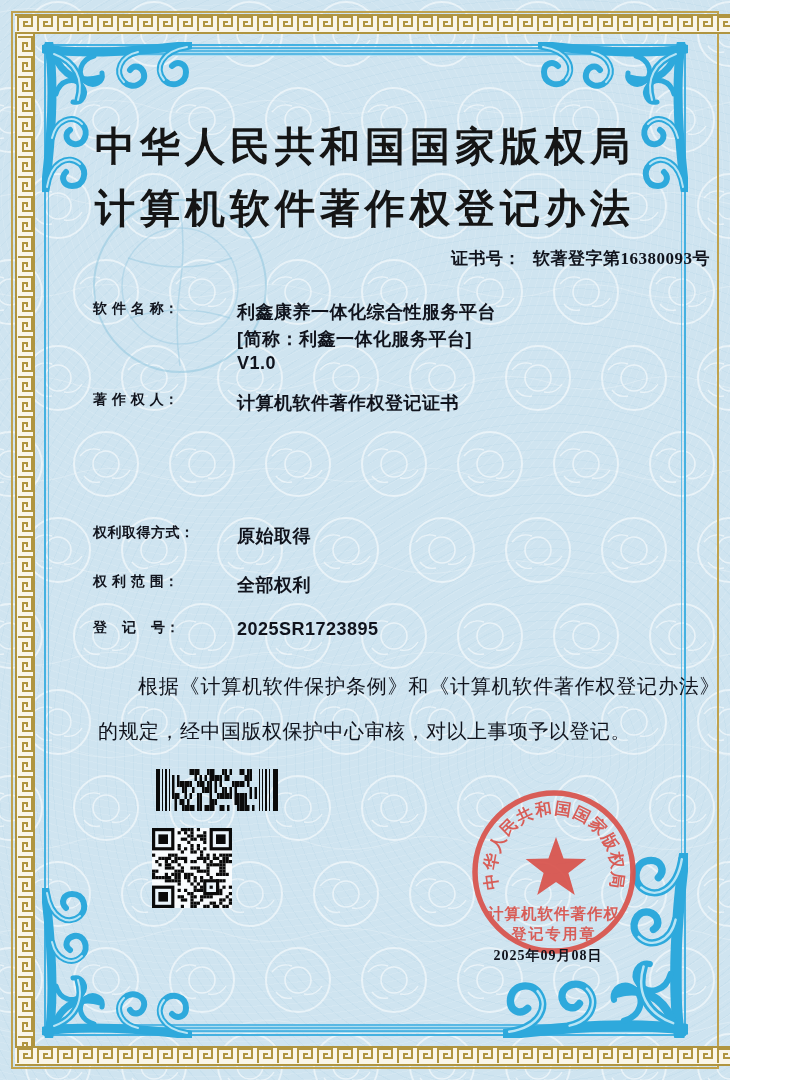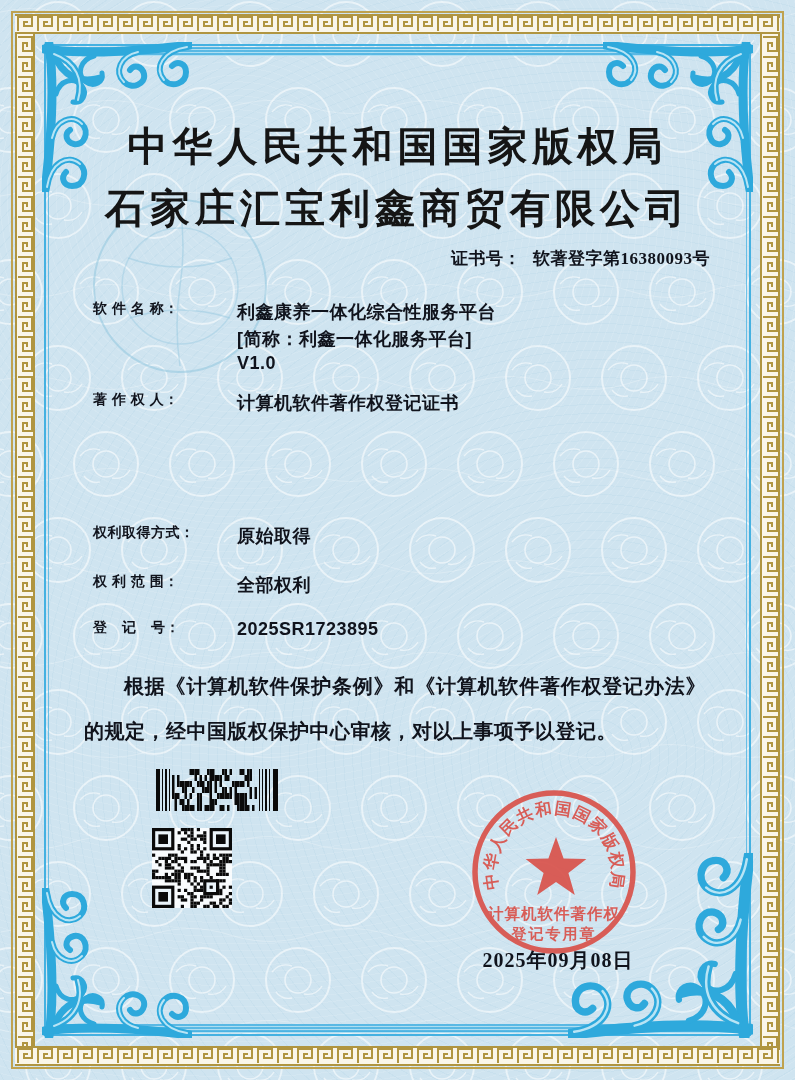--- a/index.html
+++ b/index.html
@@ -1,19 +1,19 @@
 <!DOCTYPE html>
 <html><head>
 <meta charset="utf-8">
 <style>
   * { margin:0; padding:0; box-sizing:border-box; }
   html,body { width:795px; height:1080px; }
   body { font-family:"Liberation Sans", sans-serif; }
   .page {
-    position:relative; width:795px; height:1080px; overflow:hidden;
+    position:relative; width:730px; height:1080px; overflow:hidden;
     background-color:#cfe4f0;
     background-image:
       repeating-radial-gradient(circle at 30% 18%, rgba(255,255,255,0.10) 0 1px, rgba(0,0,0,0) 1px 7px),
       repeating-radial-gradient(circle at 75% 70%, rgba(140,190,215,0.10) 0 1px, rgba(0,0,0,0) 1px 9px);
   }
   svg { display:block; }
 
   
   .gold-line { position:absolute; inset:11px; border:2px solid #bfa24f; }
   .meander { position:absolute; }
@@ -30,25 +30,25 @@
 
   
   .serif { font-family:"Liberation Serif", serif; }
   .title-block { position:absolute; top:116px; left:0; width:100%; text-align:center;
     font-weight:700; color:#151515; font-size:40px; line-height:62px; letter-spacing:5px; }
   .cert-no { position:absolute; top:247px; left:0; width:710px; text-align:right;
     font-weight:700; font-size:17px; color:#10131c; letter-spacing:.5px;padding-left:7px; }
   .cert-no .lbl { margin-right:12px; }
   .f-label { position:absolute; left:93px; font-weight:700; font-size:14px; color:#10131c; letter-spacing:.5px; }
   .f-value { position:absolute; left:237px; font-weight:700; font-size:18px; color:#10131c; letter-spacing:.5px; }
-  .statement { position:absolute; left:84px; top:664px; width:622px;
-    font-weight:700; font-size:20px; line-height:45px; color:#10131c;
+  .statement { position:absolute; left:98px; top:664px; width:622px;
+    font-weight:400; font-size:20px; line-height:45px; color:#10131c;
     text-indent:2em; letter-spacing:.5px; text-align:justify; }
-  .issue-date { position:absolute; left:468px; top:947px; width:180px; text-align:center;
-    font-weight:700; font-size:20px; color:#10131c; letter-spacing:1px; }
+  .issue-date { position:absolute; left:458px; top:947px; width:180px; text-align:center;
+    font-weight:700; font-size:14px; color:#10131c; letter-spacing:1px; }
 
   
   #watermarks { position:absolute; left:0; top:0; }
   #barcode { position:absolute; left:156px; top:769px; }
   #qrcode  { position:absolute; left:152px; top:828px; }
   .seal { position:absolute; left:454px; top:772px; width:200px; height:200px; opacity:.93; }
 </style>
 </head>
 <body>
 
@@ -534,21 +534,21 @@
       <path d="M96 10 C 78 14, 72 30, 82 40"></path>
       <path d="M5 145 C 9 120, 26 112, 38 122"></path>
       <path d="M10 96 C 14 78, 30 72, 40 82"></path>
       <path d="M12 12 C 34 20, 42 38, 36 58"></path>
     </g>
   </svg>
     </div>
 
   <div class="title-block serif">
     <div>中华人民共和国国家版权局</div>
-    <div>石家庄汇宝利鑫商贸有限公司</div>
+    <div>计算机软件著作权登记办法</div>
   </div>
 
   <div class="cert-no serif">
     <span class="lbl">证书号：</span><span>软著登字第16380093号</span>
   </div>
 
   <div class="f-label" style="top:300px">软 件 名 称：</div>
   <div class="f-value" style="top:327px">[简称：利鑫一体化服务平台]</div>
   <div class="f-value" style="top:300px">利鑫康养一体化综合性服务平台</div>
   <div class="f-value" style="top:353px">V1.0</div>

